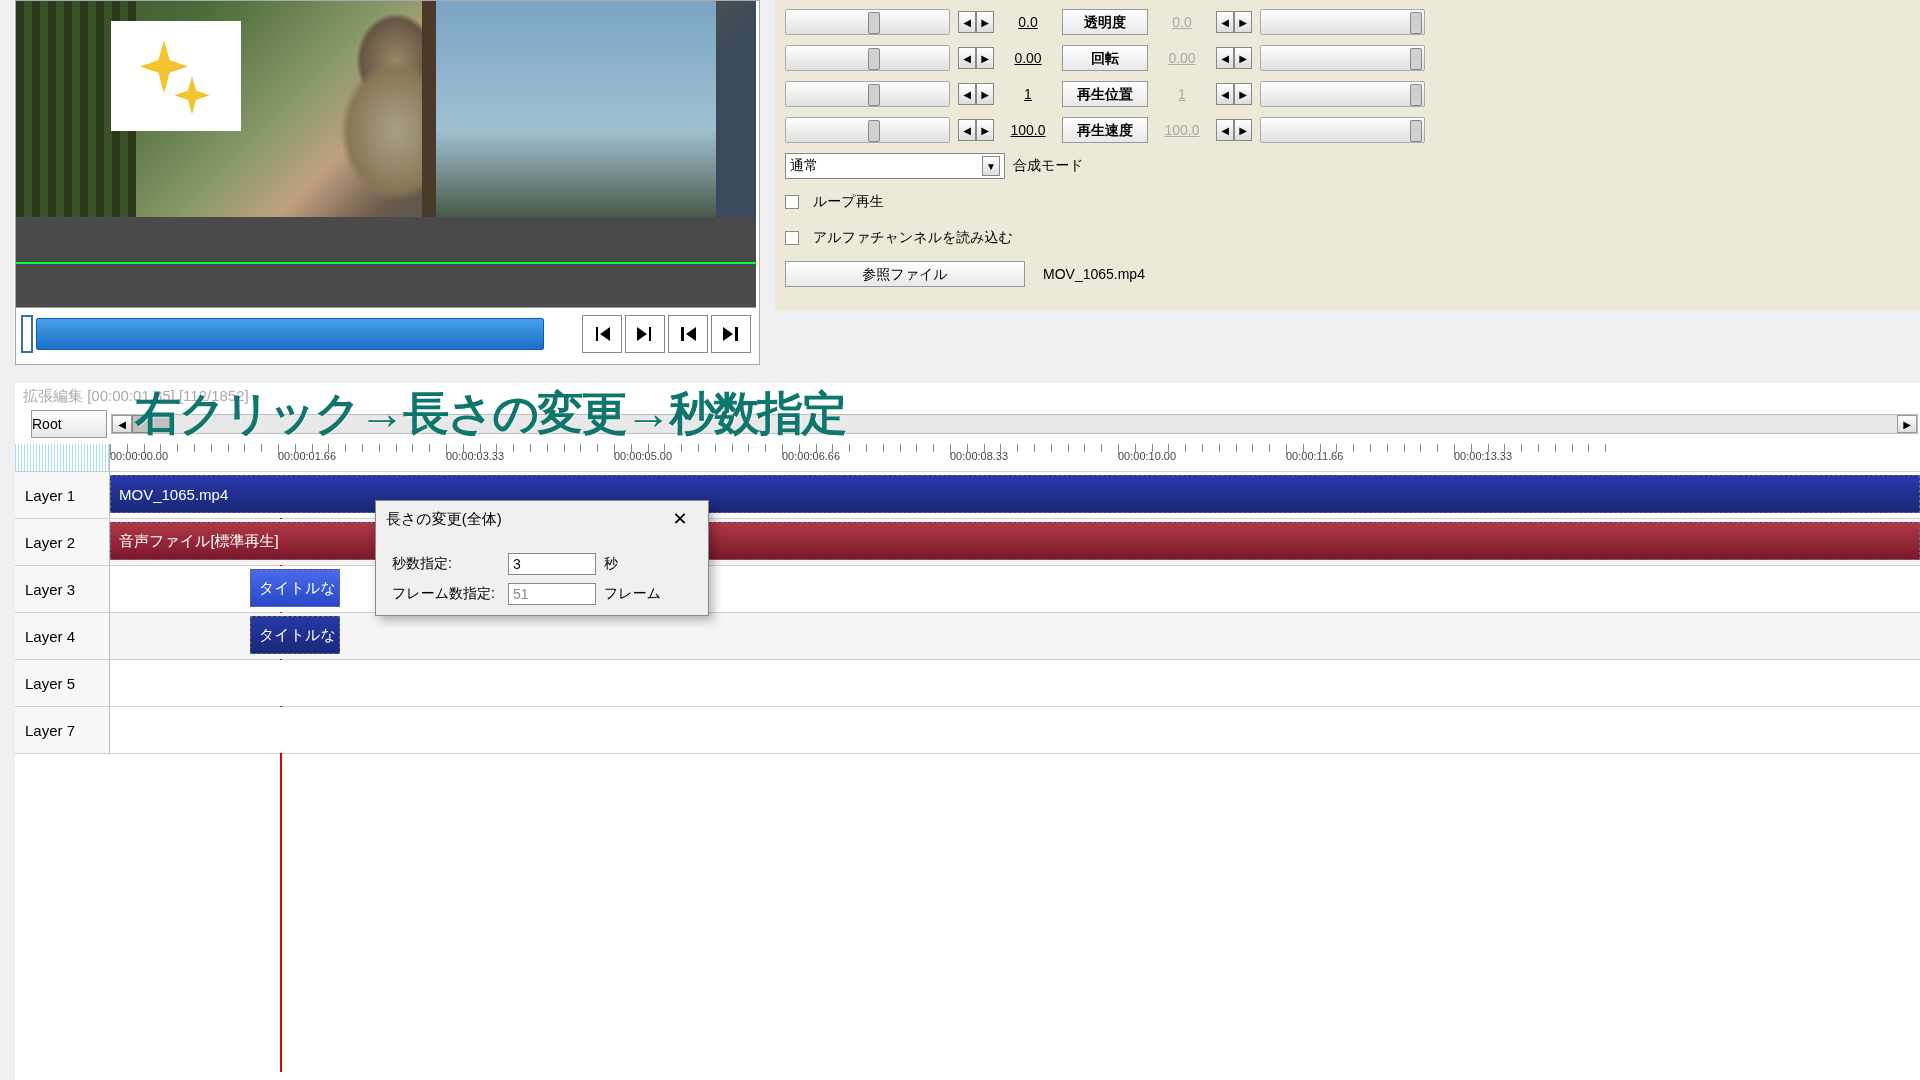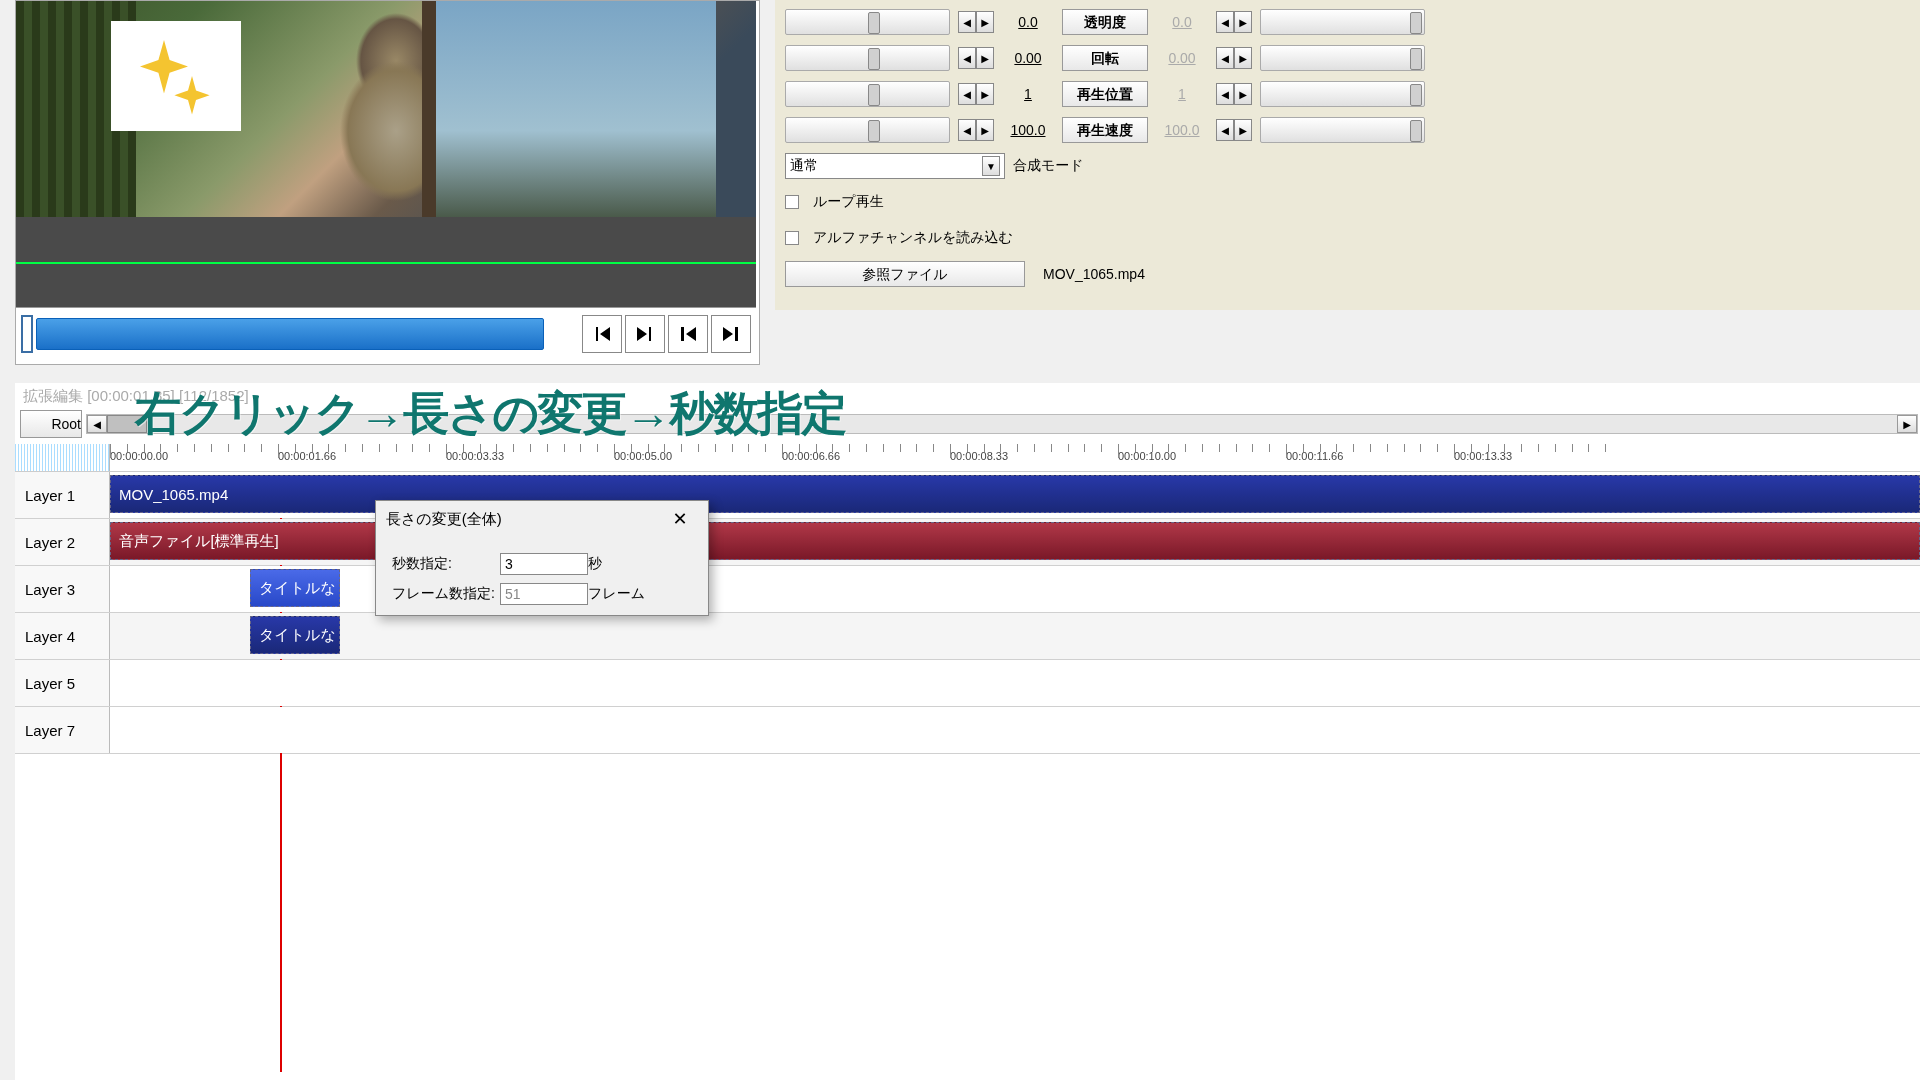--- a/index.html
+++ b/index.html
@@ -34,21 +34,21 @@
 .param-label{width:86px;height:26px;background:linear-gradient(180deg,#fff,#e8e8e8);border:1px solid #999;text-align:center;line-height:24px;font-size:14px;font-weight:bold;}
 .combo{width:220px;height:26px;background:#fff;border:1px solid #888;display:flex;align-items:center;padding:0 4px;}
 .combo-arrow{margin-left:auto;width:18px;height:20px;background:linear-gradient(180deg,#fff,#ddd);border:1px solid #888;display:flex;align-items:center;justify-content:center;font-size:10px;}
 .chk{width:14px;height:14px;border:1px solid #888;background:#fff;margin-right:6px;}
 .ref-btn{width:240px;height:26px;background:linear-gradient(180deg,#fff,#e8e8e8);border:1px solid #999;text-align:center;line-height:24px;}
 
 
 .timeline-panel{position:absolute;left:15px;right:0;top:383px;bottom:0;background:#fff;}
 .tl-title{color:#aaa;padding:4px 8px;font-size:15px;}
 .tl-head{display:flex;align-items:stretch;height:34px;}
-.root-btn{width:62px;height:28px;background:linear-gradient(180deg,#fff,#e8e8e8);border:1px solid #999;text-align:right;line-height:26px;margin-left:5px;}
+.root-btn{width:76px;height:28px;background:linear-gradient(180deg,#fff,#e8e8e8);border:1px solid #999;text-align:left;line-height:26px;margin-left:16px;}
 .hscroll{flex:1;height:20px;margin:4px 2px 0 4px;background:#e8e8e8;border:1px solid #bbb;display:flex;}
 .hscroll-arrow{width:20px;background:linear-gradient(180deg,#fff,#ddd);border:1px solid #999;display:flex;align-items:center;justify-content:center;font-size:10px;}
 .hscroll-track{flex:1;position:relative;}
 .hscroll-thumb{position:absolute;left:0;top:0;width:40px;height:100%;background:#c0c0c0;border:1px solid #888;}
 .ruler-row{display:flex;height:28px;border-bottom:1px solid #ccc;}
 .layer-head{width:95px;border-right:1px solid #bbb;display:flex;align-items:center;padding-left:10px;font-size:15px;background:#f8f8f8;}
 .layer-head.wave{background:repeating-linear-gradient(90deg,#adf 0 1px,#fff 1px 3px);}
 .ruler{flex:1;position:relative;background:#fff;font-size:11px;color:#444;}
 .ruler span{position:absolute;top:6px;}
 .tick{position:absolute;top:0;width:1px;height:8px;background:#888;}
@@ -61,21 +61,21 @@
 .clip.audio{background:linear-gradient(180deg,#b03848,#7a1828);left:0;right:0;}
 .clip.title1{background:linear-gradient(180deg,#4a6ae8,#2848c8);left:140px;width:90px;}
 .clip.title2{background:linear-gradient(180deg,#2838a8,#1a2878);left:140px;width:90px;}
 .playhead{position:absolute;left:265px;top:0;width:2px;height:600px;background:#d00;}
 
 
 .dialog{position:absolute;left:375px;top:500px;width:334px;background:#f0f0f0;border:1px solid #888;box-shadow:4px 4px 10px rgba(0,0,0,0.3);}
 .dlg-title{height:36px;display:flex;align-items:center;padding:0 10px;font-size:15px;}
 .dlg-close{margin-left:auto;width:36px;height:30px;display:flex;align-items:center;justify-content:center;font-size:18px;}
 .dlg-body{padding:12px 16px 6px;}
-.dlg-row{display:flex;align-items:center;height:30px;gap:0;}
+.dlg-row{display:flex;align-items:center;height:30px;gap:8px;}
 .dlg-lbl{width:108px;}
 .dlg-input{width:88px;height:22px;border:1px solid #888;background:#fff;padding:0 4px;font-size:14px;}
 .dlg-btns{display:flex;justify-content:center;gap:14px;padding:12px 0 14px;}
 .dlg-btn{width:100px;height:28px;background:linear-gradient(180deg,#fff,#e0e0e0);border:1px solid #888;}
 .dlg-btn.primary{border:2px solid #3a6ea5;}
 
 
 .annotation{position:absolute;left:135px;top:383px;color:#0f766e;font-size:46px;font-weight:700;letter-spacing:-2px;white-space:nowrap;text-shadow:1px 1px 0 rgba(255,255,255,0.5);}
 </style>
 </head>

